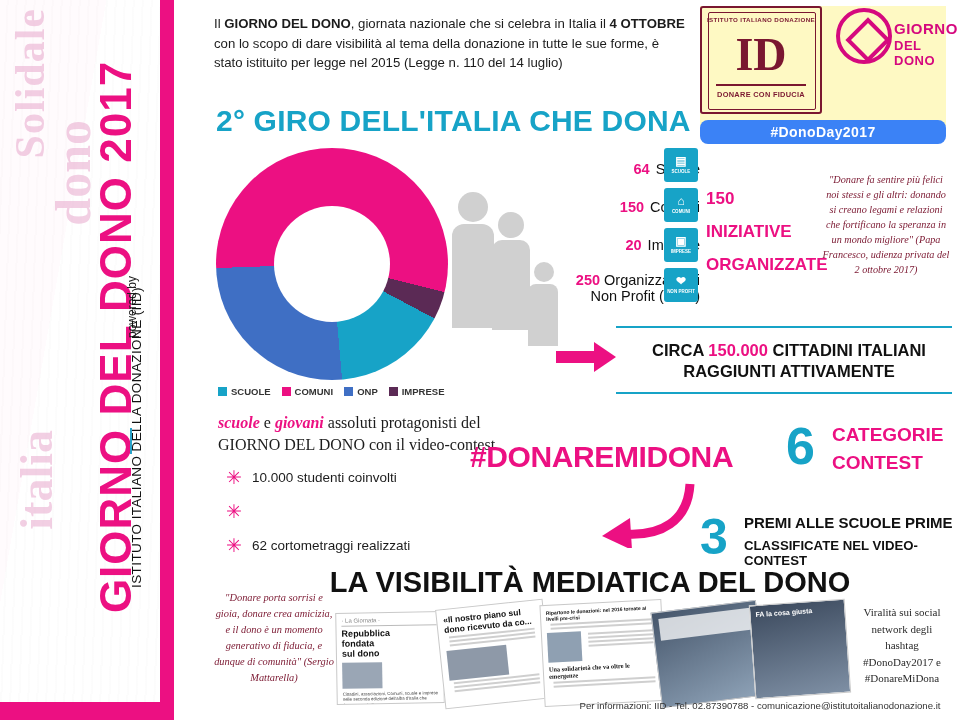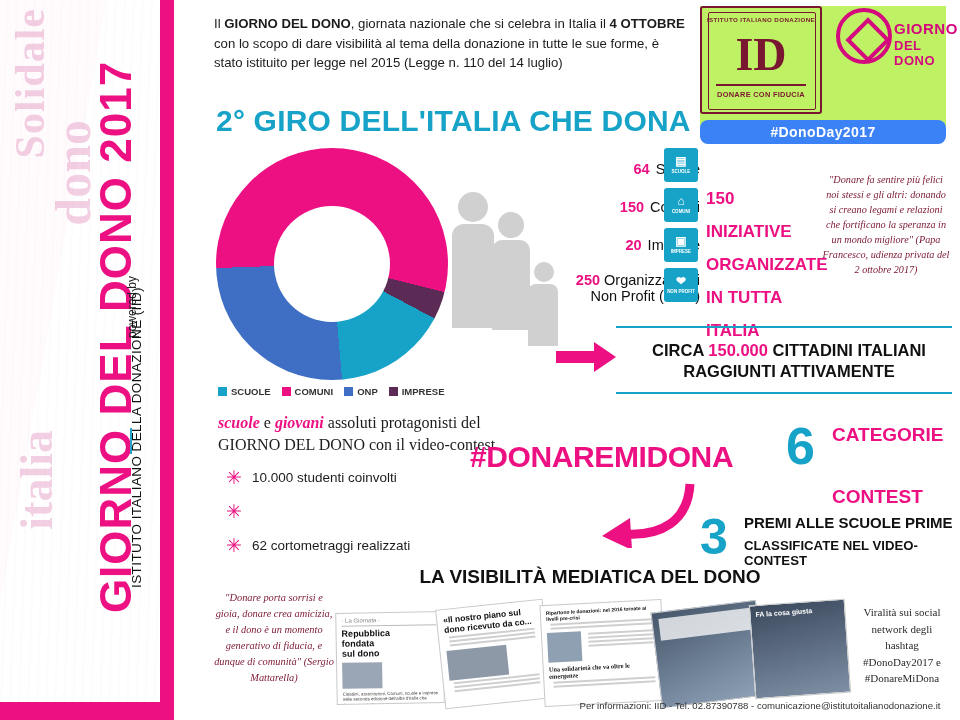--- a/index.html
+++ b/index.html
@@ -70,21 +70,21 @@
   
   .intro {
     position:absolute; left:214px; top:14px; width:472px;
     font-size:13.2px; line-height:19.5px; color:#1c1c1c;
   }
   .intro b { font-weight:bold; }
 
   
   .logobox {
     position:absolute; left:700px; top:6px; width:246px; height:120px;
-    background:#bef264;
+    background:#fef9c3;
   }
   .logo-iid {
     position:absolute; left:0; top:0; width:122px; height:108px;
     border:2px solid #7a1730; border-radius:3px; text-align:center;
     color:#7a1730;
   }
   .logo-iid .ring {
     position:absolute; left:6px; top:4px; width:108px; height:98px;
     border:1.5px solid #7a1730; border-radius:2px;
   }
@@ -215,31 +215,31 @@
     position:absolute; left:470px; top:440px; width:310px;
     font-size:30px; font-weight:bold; color:#ec1082; letter-spacing:-.4px;
   }
   .curve-arrow { position:absolute; left:568px; top:478px; width:130px; height:70px; }
 
   .cat6 {
     position:absolute; left:786px; top:420px; width:170px; height:70px;
   }
   .cat6 .big { position:absolute; left:0; top:0; font-size:52px; font-weight:bold; color:#17a3c7; line-height:52px; }
   .cat6 .l1 { position:absolute; left:46px; top:4px; font-size:19px; font-weight:bold; color:#ec1082; }
-  .cat6 .l2 { position:absolute; left:46px; top:32px; font-size:19px; font-weight:bold; color:#ec1082;margin-top:34px; }
+  .cat6 .l2 { position:absolute; left:46px; top:32px; font-size:19px; font-weight:bold; color:#ec1082; }
 
   .premi { position:absolute; left:700px; top:508px; width:256px; height:62px; }
   .premi .big { position:absolute; left:0; top:4px; font-size:50px; font-weight:bold; color:#17a3c7; line-height:50px; }
   .premi .l1 { position:absolute; left:44px; top:6px; font-size:15px; font-weight:bold; color:#111; }
   .premi .l2 { position:absolute; left:44px; top:30px; font-size:13.2px; font-weight:bold; color:#111; }
 
   
   .visib {
     position:absolute; left:300px; top:566px; width:580px;
-    font-size:19px; font-weight:bold; color:#111; text-align:center;
+    font-size:29px; font-weight:bold; color:#111; text-align:center;
   }
 
   
   .matta {
     position:absolute; left:214px; top:590px; width:120px;
     font-family:"Liberation Serif", serif; font-style:italic;
     font-size:10.4px; line-height:16px; color:#7a1730; text-align:center;
   }
 
   
@@ -381,21 +381,20 @@
       </div>
     <div class="ic">
         <span class="gl">❤</span>
         <span>NON PROFIT</span>
       </div>
   </div>
 
   <div class="iniz">
     <div>150 INIZIATIVE</div>
     <div>ORGANIZZATE</div>
-    <div>IN TUTTA ITALIA</div>
   </div>
 
   <div class="papa">"Donare fa sentire più felici noi stessi e gli altri: donando si creano legami e relazioni che fortificano la speranza in un mondo migliore" (Papa Francesco, udienza privata del 2 ottobre 2017)</div>
 
   <div class="arrow-pink">
     <div class="shaft"></div>
       <div class="head"></div>
   </div>
   <div class="rule-teal2"></div>
   <div class="cittadini">

